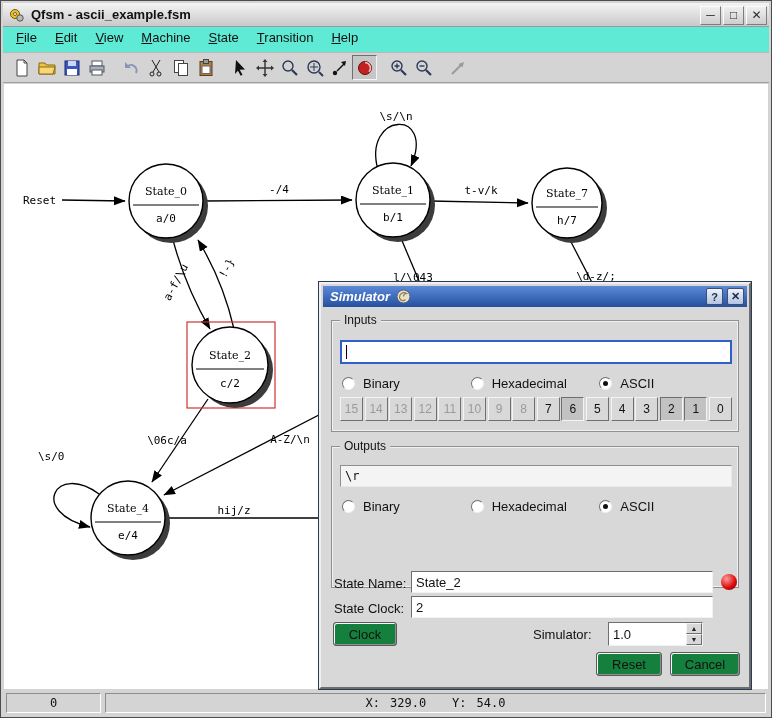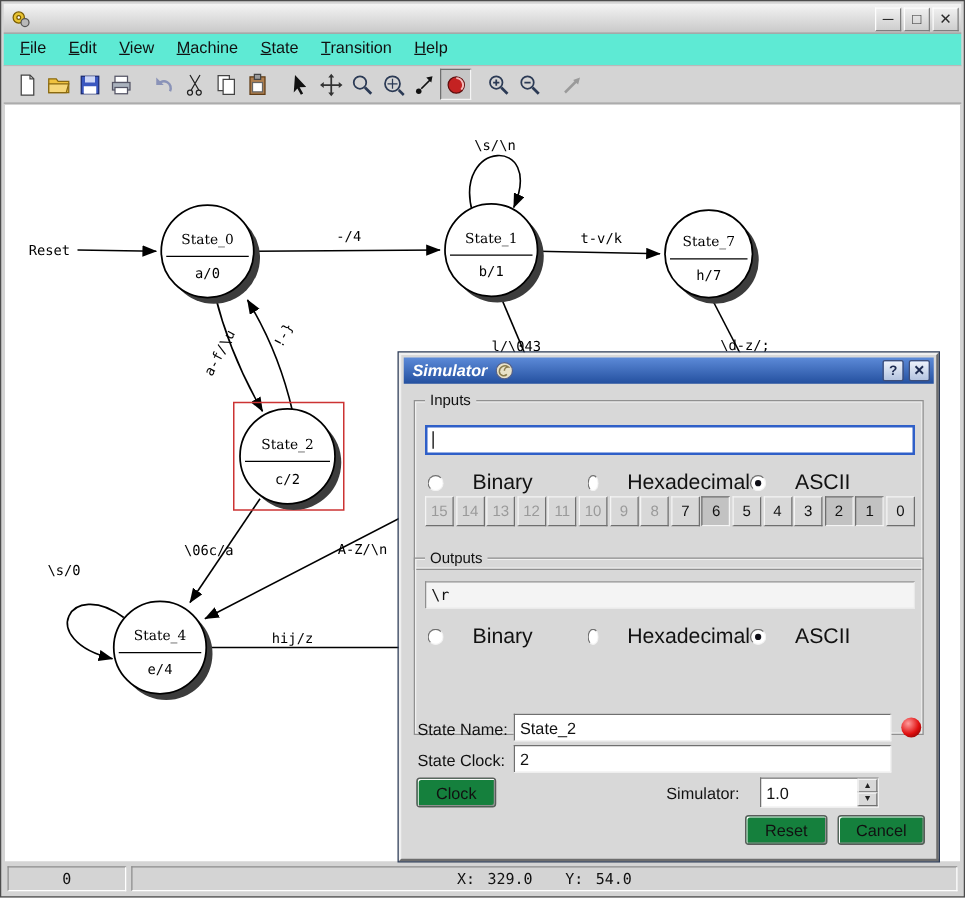--- a/index.html
+++ b/index.html
@@ -58,21 +58,21 @@
             display:flex;align-items:center;padding:0 4px;font-size:13px;position:absolute}
   .lineedit.focus{border:2px solid #2f5fc8}
   .caret{width:1px;height:14px;background:#000;display:inline-block}
   .mono{font-family:"DejaVu Sans Mono",monospace;font-size:12px}
 
   .radio-row{position:absolute;left:10px;right:10px;display:flex}
   .radio-wrap{display:flex;align-items:center;width:130px}
   .radio{width:13px;height:13px;border-radius:50%;background:#fff;border:1px solid;
          border-color:#6f6f6f #f2f2f2 #f2f2f2 #6f6f6f;display:flex;align-items:center;justify-content:center}
   .radio.checked::after{content:"";width:5px;height:5px;border-radius:50%;background:#101018}
-  .radio-label{margin-left:23px;font-size:17px}
+  .radio-label{margin-left:8px;font-size:13px}
 
   .bit-row{position:absolute;left:8px;top:76px;width:392px;height:25px;display:flex;justify-content:space-between}
   .bitbtn{width:23px;height:24px;display:flex;align-items:center;justify-content:center;font-size:12px;
           background:#d8d8d8;border:1px solid;border-color:#f4f4f4 #6f6f6f #6f6f6f #f4f4f4}
   .bitbtn.disabled{color:#9a9a9a}
   .bitbtn.pressed{background:#c2c2c2;border-color:#6f6f6f #f4f4f4 #f4f4f4 #6f6f6f}
 
   .pushbtn{position:absolute;display:flex;align-items:center;justify-content:center;font-size:13px;
            background:#15803d;border:1px solid #5a5a5a;border-radius:3px;
            box-shadow:inset 1px 1px 0 #fafafa, inset -1px -1px 0 #909090}
@@ -91,20 +91,21 @@
 <div class="app">
 
   <div class="titlebar">
     <span class="win-icon">
       <svg width="16" height="16" viewBox="0 0 16 16">
         <circle cx="6" cy="7" r="4.5" fill="#e8c332" stroke="#7a5c00"></circle>
         <circle cx="11" cy="11" r="3.2" fill="#b9b9b9" stroke="#555"></circle>
         <circle cx="6" cy="7" r="1.5" fill="#fff" stroke="#7a5c00"></circle>
       </svg>
     </span>
+    <span class="title-text">Qfsm - ascii_example.fsm</span>
     <span class="win-controls">
       <span class="win-btn">─</span>
       <span class="win-btn">□</span>
       <span class="win-btn">✕</span>
     </span>
   </div>
 
   <div class="menubar" id="menu-items">
       <span class="menu-item"><u>F</u>ile</span>
       <span class="menu-item"><u>E</u>dit</span>
@@ -319,21 +320,21 @@
       <span class="dlg-title-icon">
         <svg width="15" height="15" viewBox="0 0 15 15">
             <circle cx="7.5" cy="7.5" r="6.5" fill="#e9e2c8" stroke="#55618a"></circle>
             <path d="M7.5 7.5a3 3 0 0 1 3-3 4.5 4.5 0 0 0-7 4 3.5 3.5 0 0 0 6 2" fill="none" stroke="#8a7c4e" stroke-width="1.2"></path>
           </svg>
       </span>
       <span class="dlg-tbtn dlg-help">?</span>
       <span class="dlg-tbtn dlg-close">✕</span>
     </div>
 
-    <div class="group" style="left:10px;top:36px;width:408px;height:136px">
+    <div class="group" style="left:10px;top:36px;width:408px;height:112px">
       <span class="group-label">Inputs</span>
       <div class="lineedit focus" style="left:8px;top:19px;width:392px;height:24px">
         <span></span>
           <span class="caret"></span>
       </div>
       <div class="radio-row" id="inputs-radios" style="top:55px">
           <span class="radio-wrap">
             <span class="radio"></span>
             <span class="radio-label">Binary</span>
           </span>

